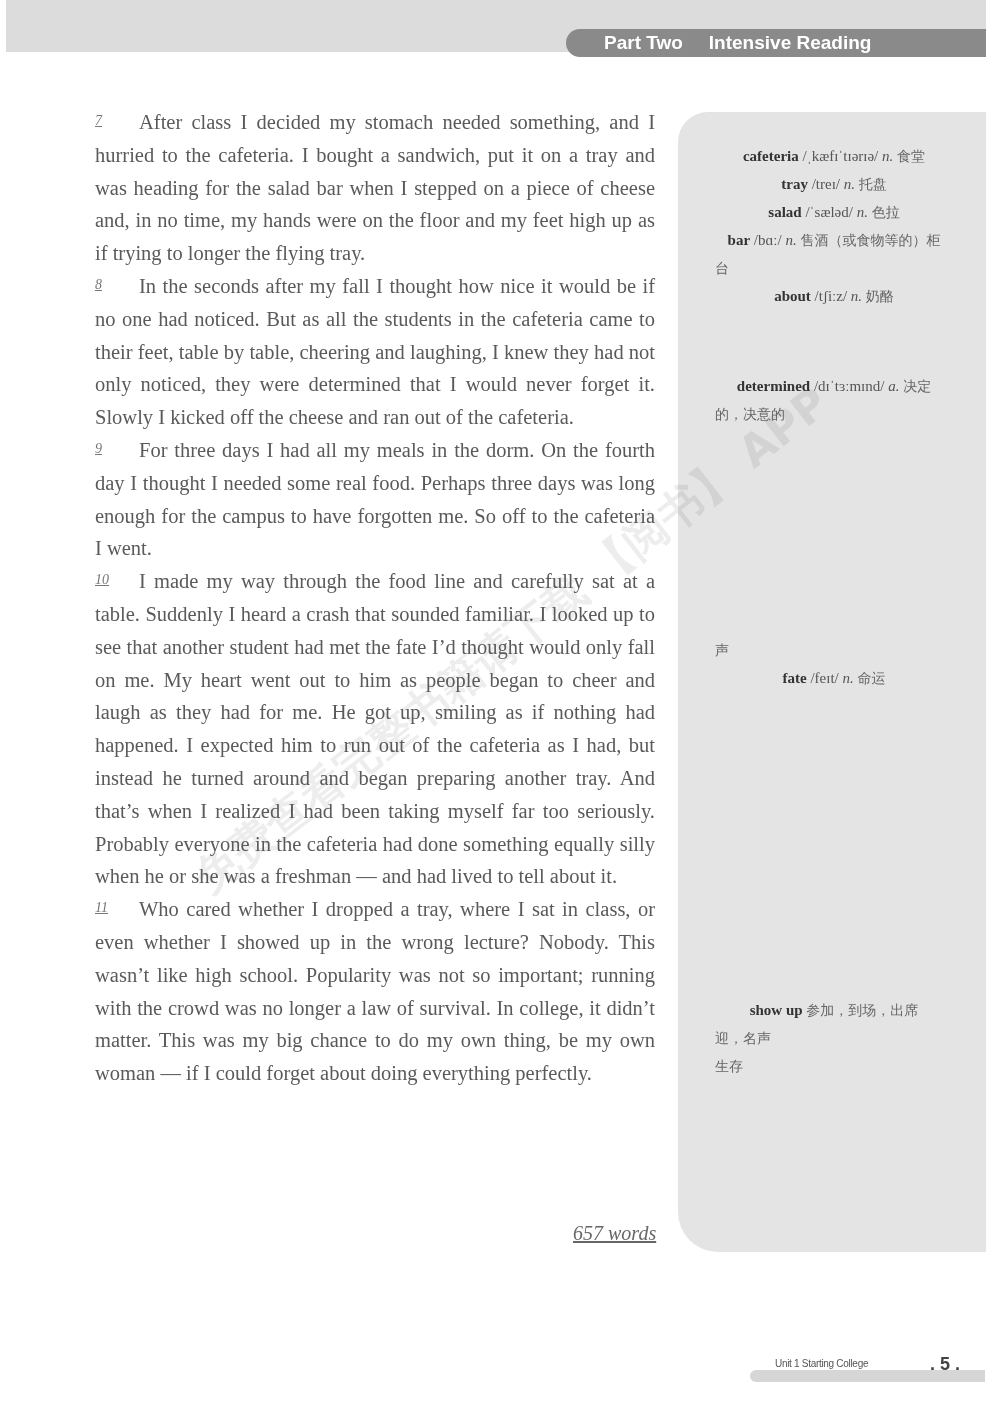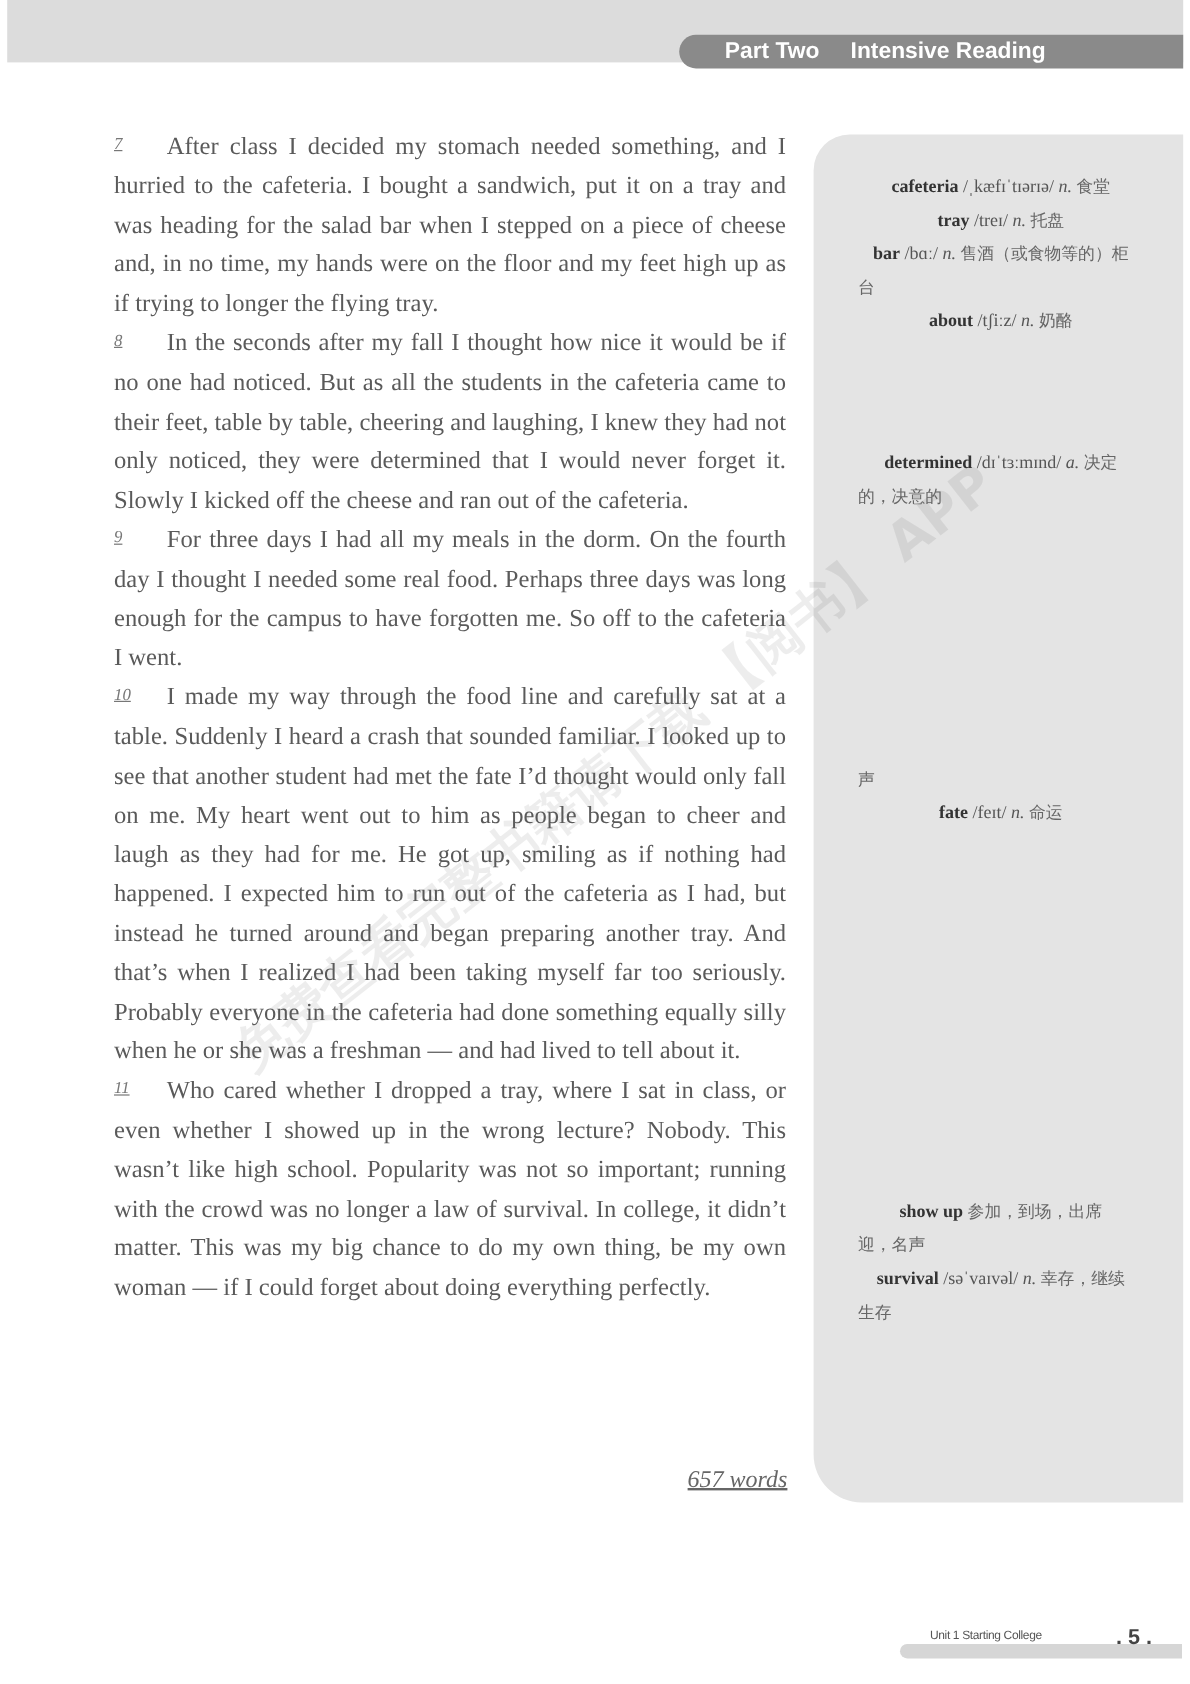--- a/index.html
+++ b/index.html
@@ -11,24 +11,24 @@
   }
   .top-band {
     position:absolute; left:6px; top:0; width:980px; height:52px;
     background:#dcdcdc;
   }
   .header-tab {
     position:absolute; left:566px; top:29px; width:420px; height:28px;
     background:#8a8a8a; border-radius:16px 0 0 16px;
     color:#fff; font-family:"Liberation Sans","DejaVu Sans",sans-serif;
     font-weight:bold; font-size:19px; line-height:28px;
-    display:flex; align-items:flex-end;
+    display:flex; align-items:flex-start;
   }
   .header-tab .part { margin-left:38px; }
-  .header-tab .section { margin-left:26px;margin-top:20px; }
+  .header-tab .section { margin-left:26px; }
 
   .sidebar {
     position:absolute; left:678px; top:112px; width:308px; height:1140px;
     background:#e4e4e4; border-radius:30px 0 0 40px;
   }
   .gloss {
     position:absolute; left:703px; width:262px;
     font-size:15px; line-height:28px; color:#555;
   }
   .gloss .word { font-weight:bold; color:#333; }
@@ -113,20 +113,26 @@
     <span class="pos">n.</span>
     <span class="cn">食堂</span>
   </span>
   <span class="gloss-line">
     <span class="word">tray</span>
     <span>/treɪ/</span>
     <span class="pos">n.</span>
     <span class="cn">托盘</span>
   </span>
   <span class="gloss-line">
+    <span class="word">salad</span>
+    <span>/ˈsæləd/</span>
+    <span class="pos">n.</span>
+    <span class="cn">色拉</span>
+  </span>
+  <span class="gloss-line">
     <span class="word">bar</span>
     <span>/bɑː/</span>
     <span class="pos">n.</span>
     <span class="cn">售酒（或食物等的）柜</span>
   </span>
   <span class="gloss-cont cn">台</span>
   <span class="gloss-line">
     <span class="word">about</span>
     <span>/tʃiːz/</span>
     <span class="pos">n.</span>
@@ -153,24 +159,18 @@
     <span class="cn">命运</span>
   </span>
 </div>
 
 <div class="gloss" style="top:996px;">
   <span class="gloss-line">
     <span class="word">show up</span>
     <span class="cn">参加，到场，出席</span>
   </span>
   <span class="gloss-cont cn">迎，名声</span>
-  <span class="gloss-line">
-    <span class="word">survival</span>
-    <span>/səˈvaɪvəl/</span>
-    <span class="pos">n.</span>
-    <span class="cn">幸存，继续</span>
-  </span>
   <span class="gloss-cont cn">生存</span>
 </div>
 
 <div class="footer-bar"></div>
 <div class="footer-text">Unit 1  Starting College</div>
 <div class="page-num">. 5 .</div>
 
 </body></html>

